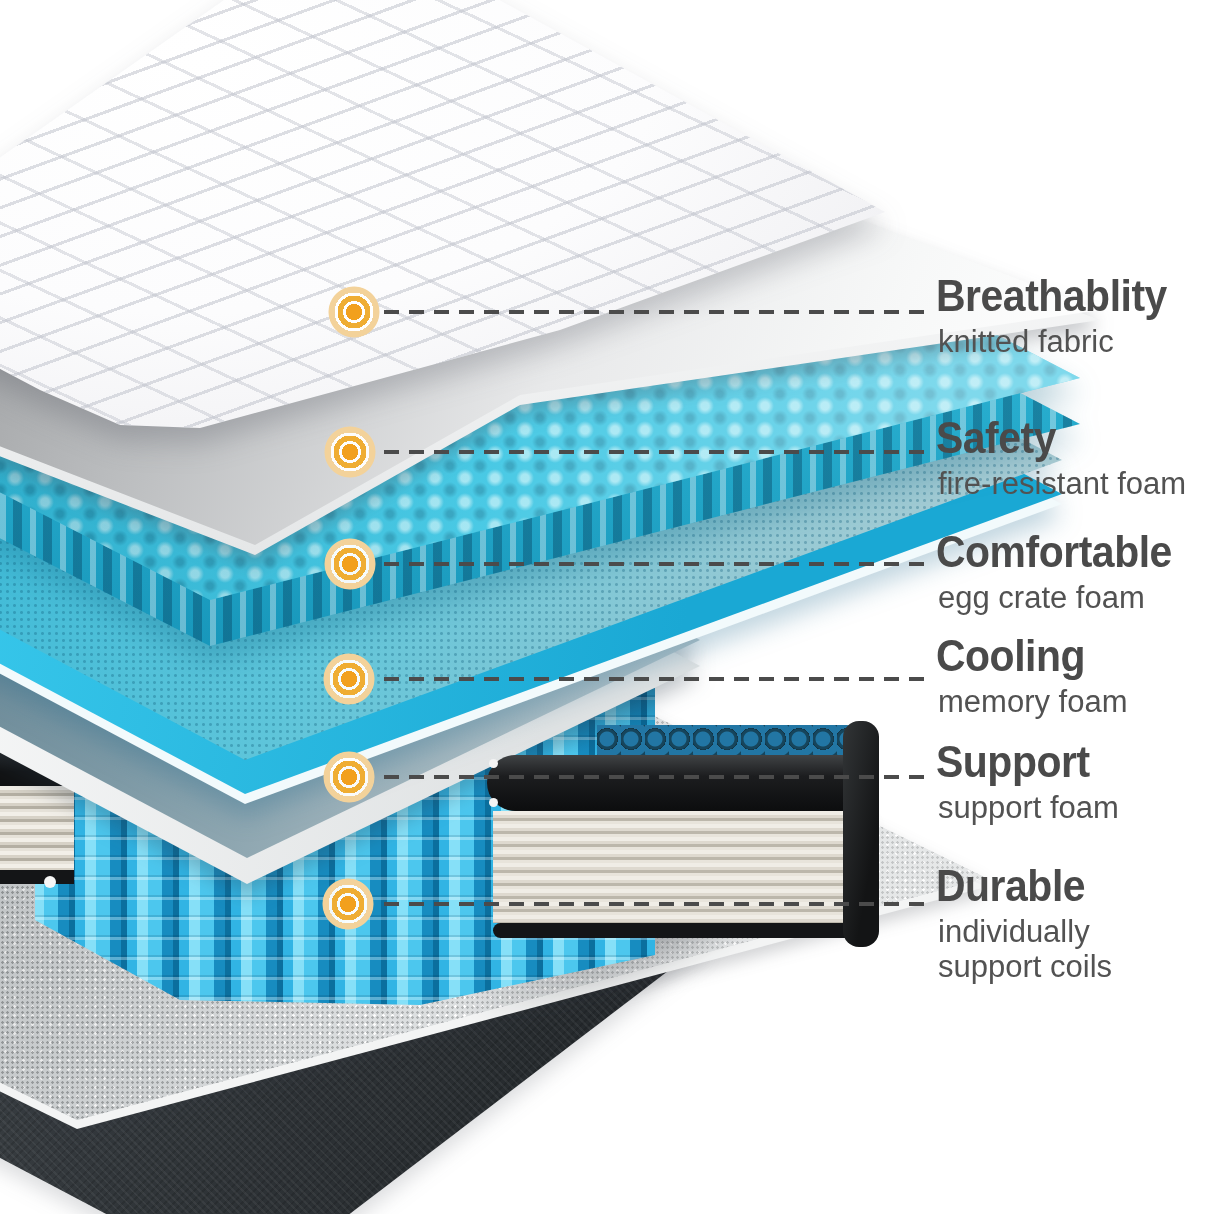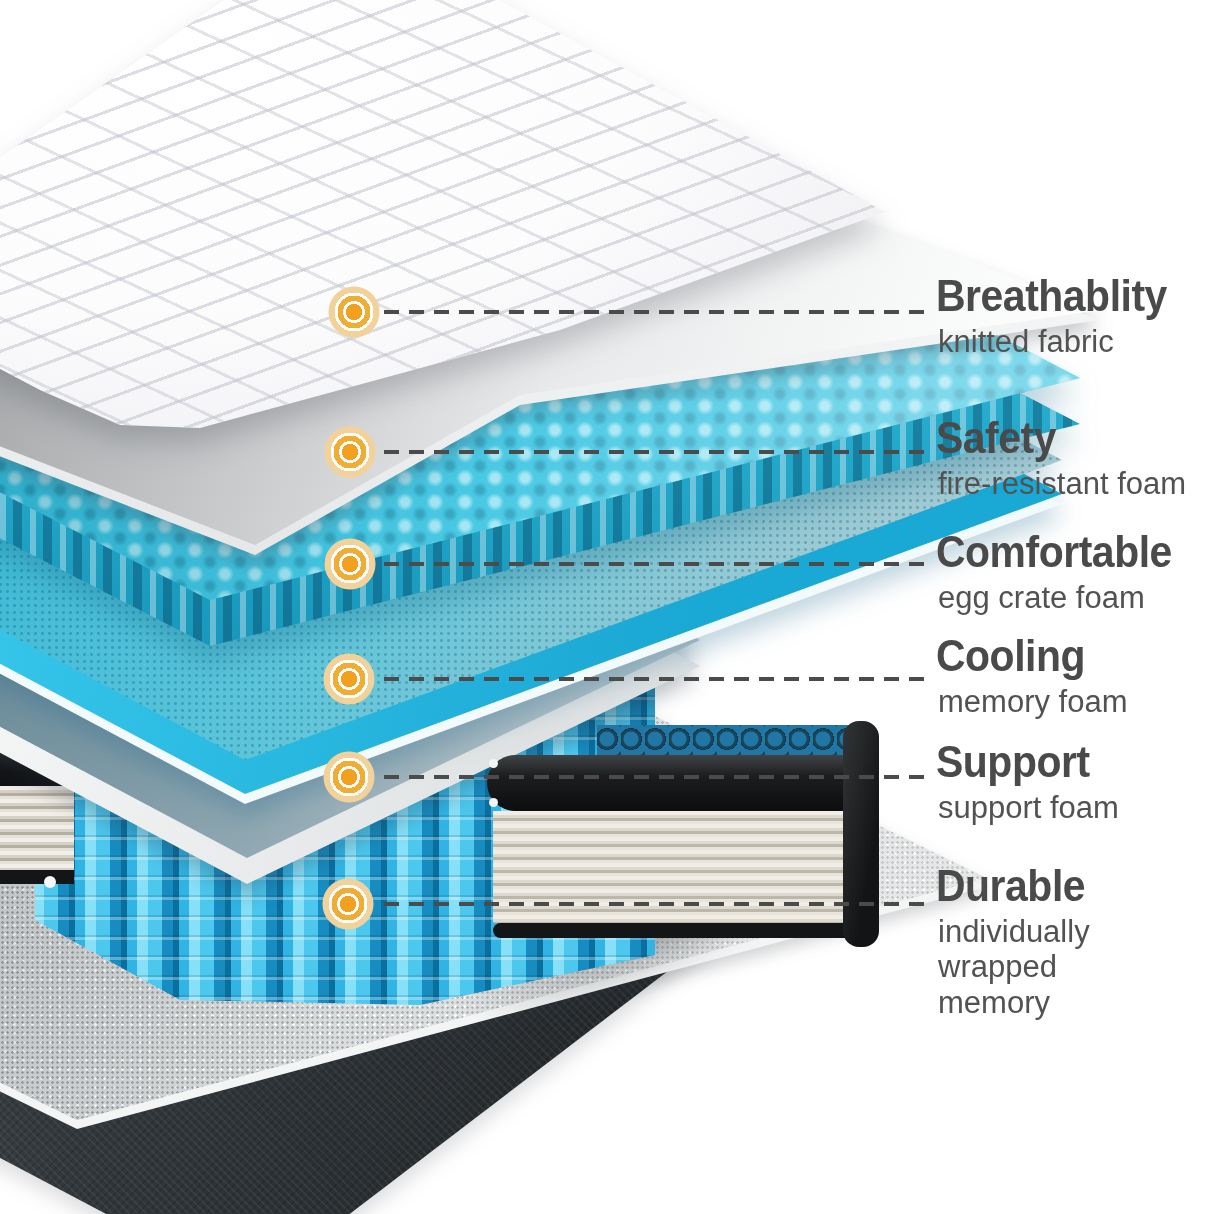--- a/index.html
+++ b/index.html
@@ -232,16 +232,16 @@
   <div class="callout" style="top:632px;z-index:14;">
     <h3>Cooling</h3>
     <p>memory foam</p>
   </div>
   <div class="callout" style="top:738px;z-index:14;">
     <h3>Support</h3>
     <p>support foam</p>
   </div>
   <div class="callout" style="top:862px;z-index:14;">
     <h3>Durable</h3>
-    <p style="max-width:215px;">individually wrapped memory</p>
+    <p style="max-width:215px;">individually support coils</p>
   </div>
 
 </div>
 
 </body></html>

